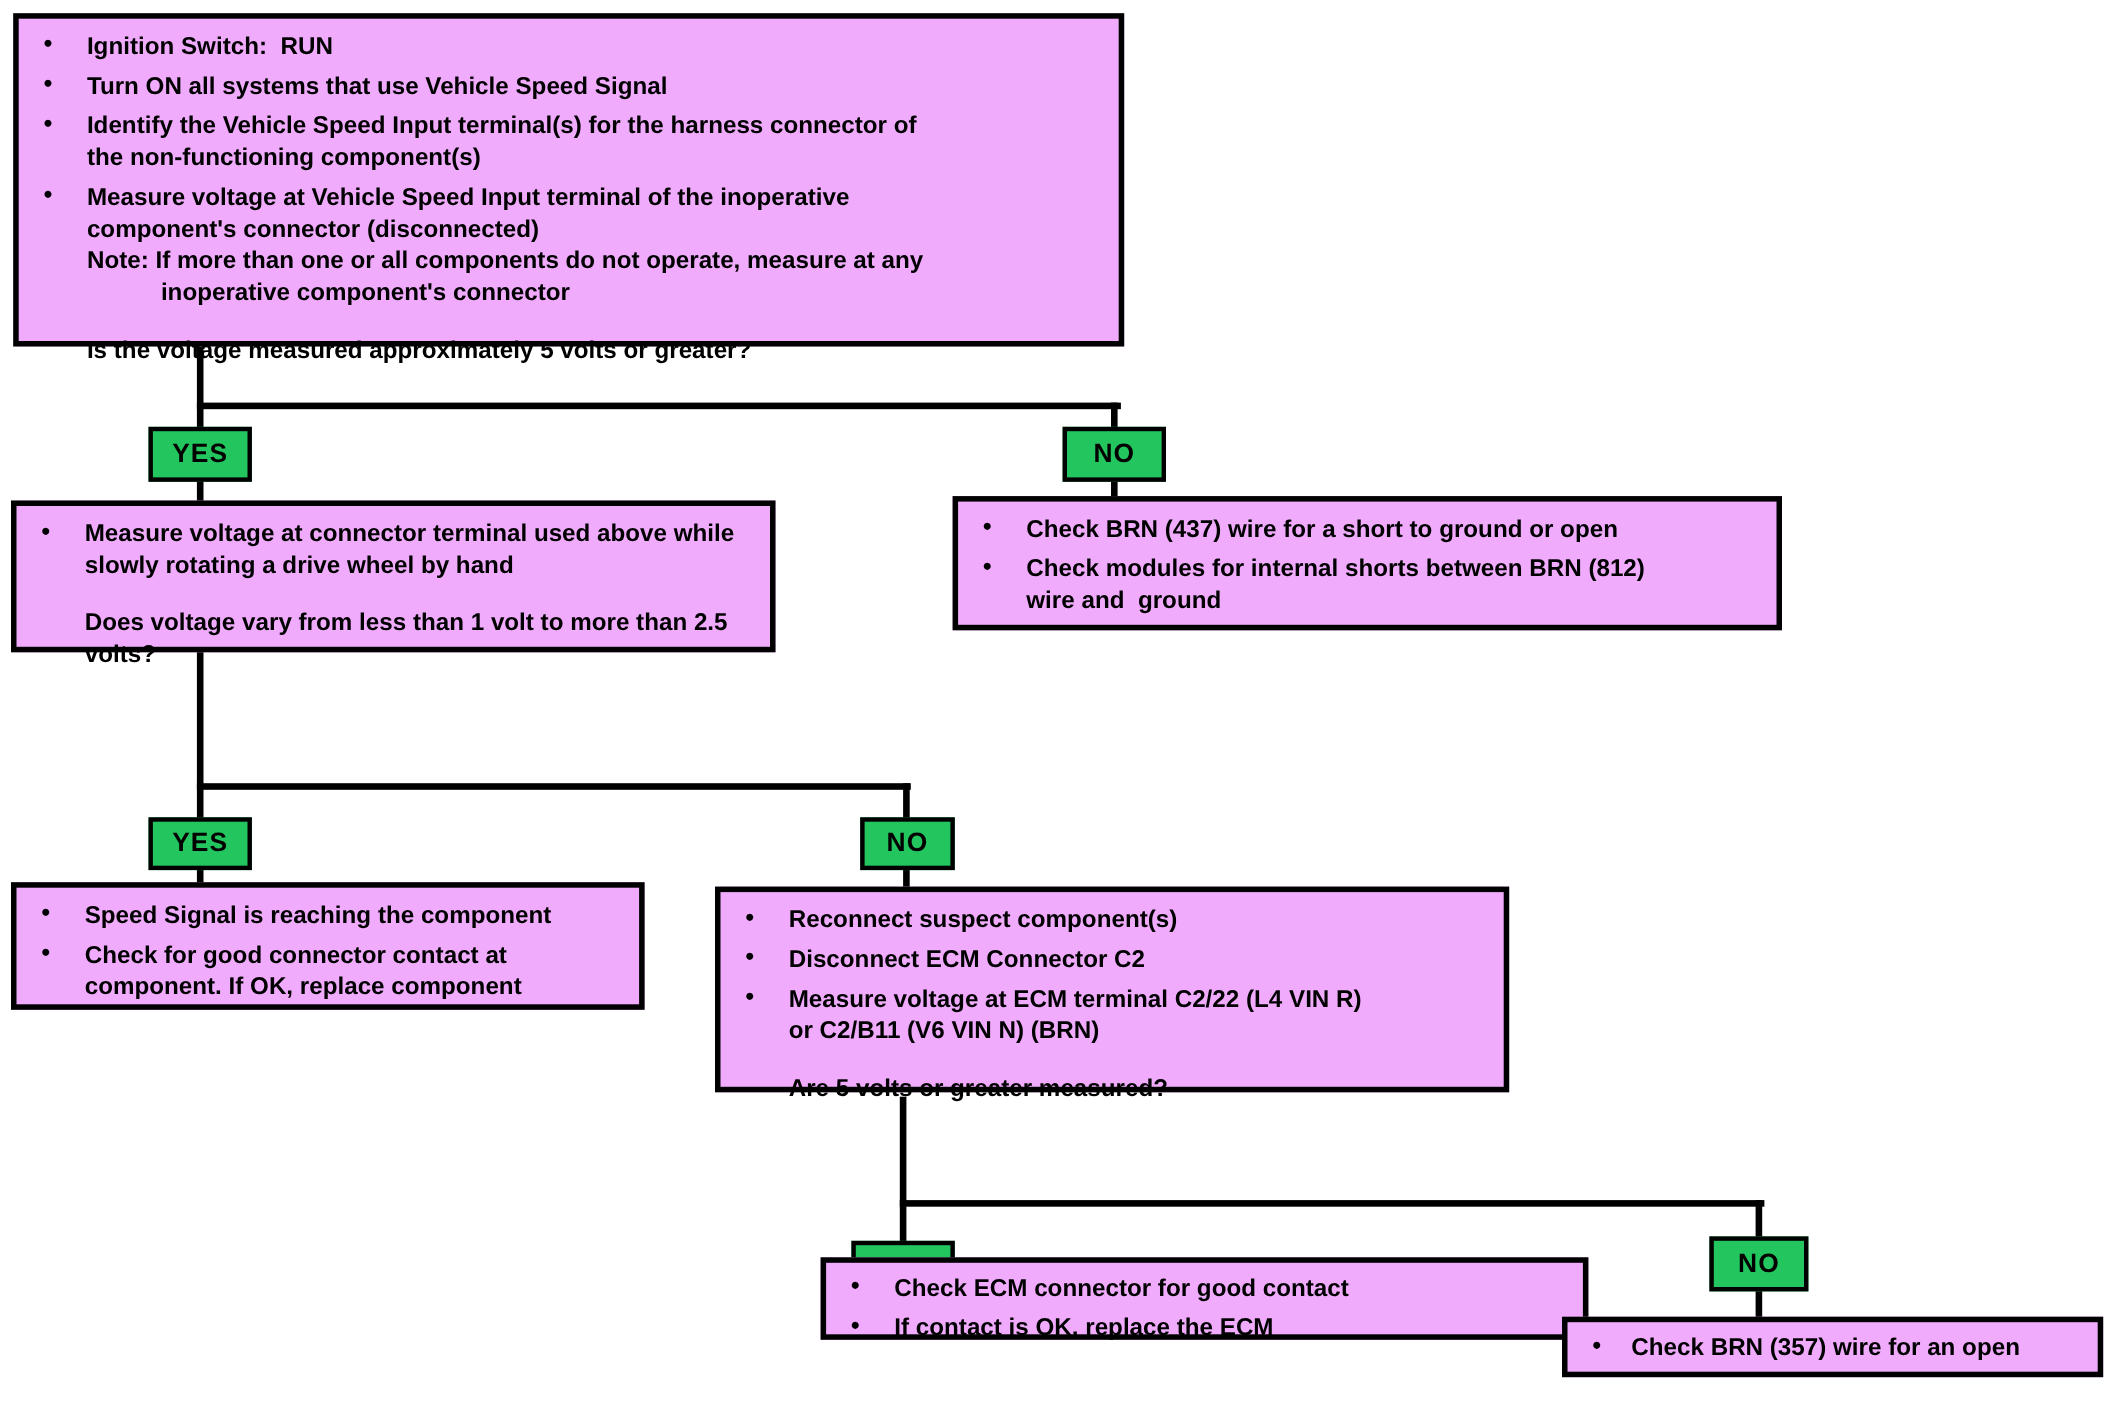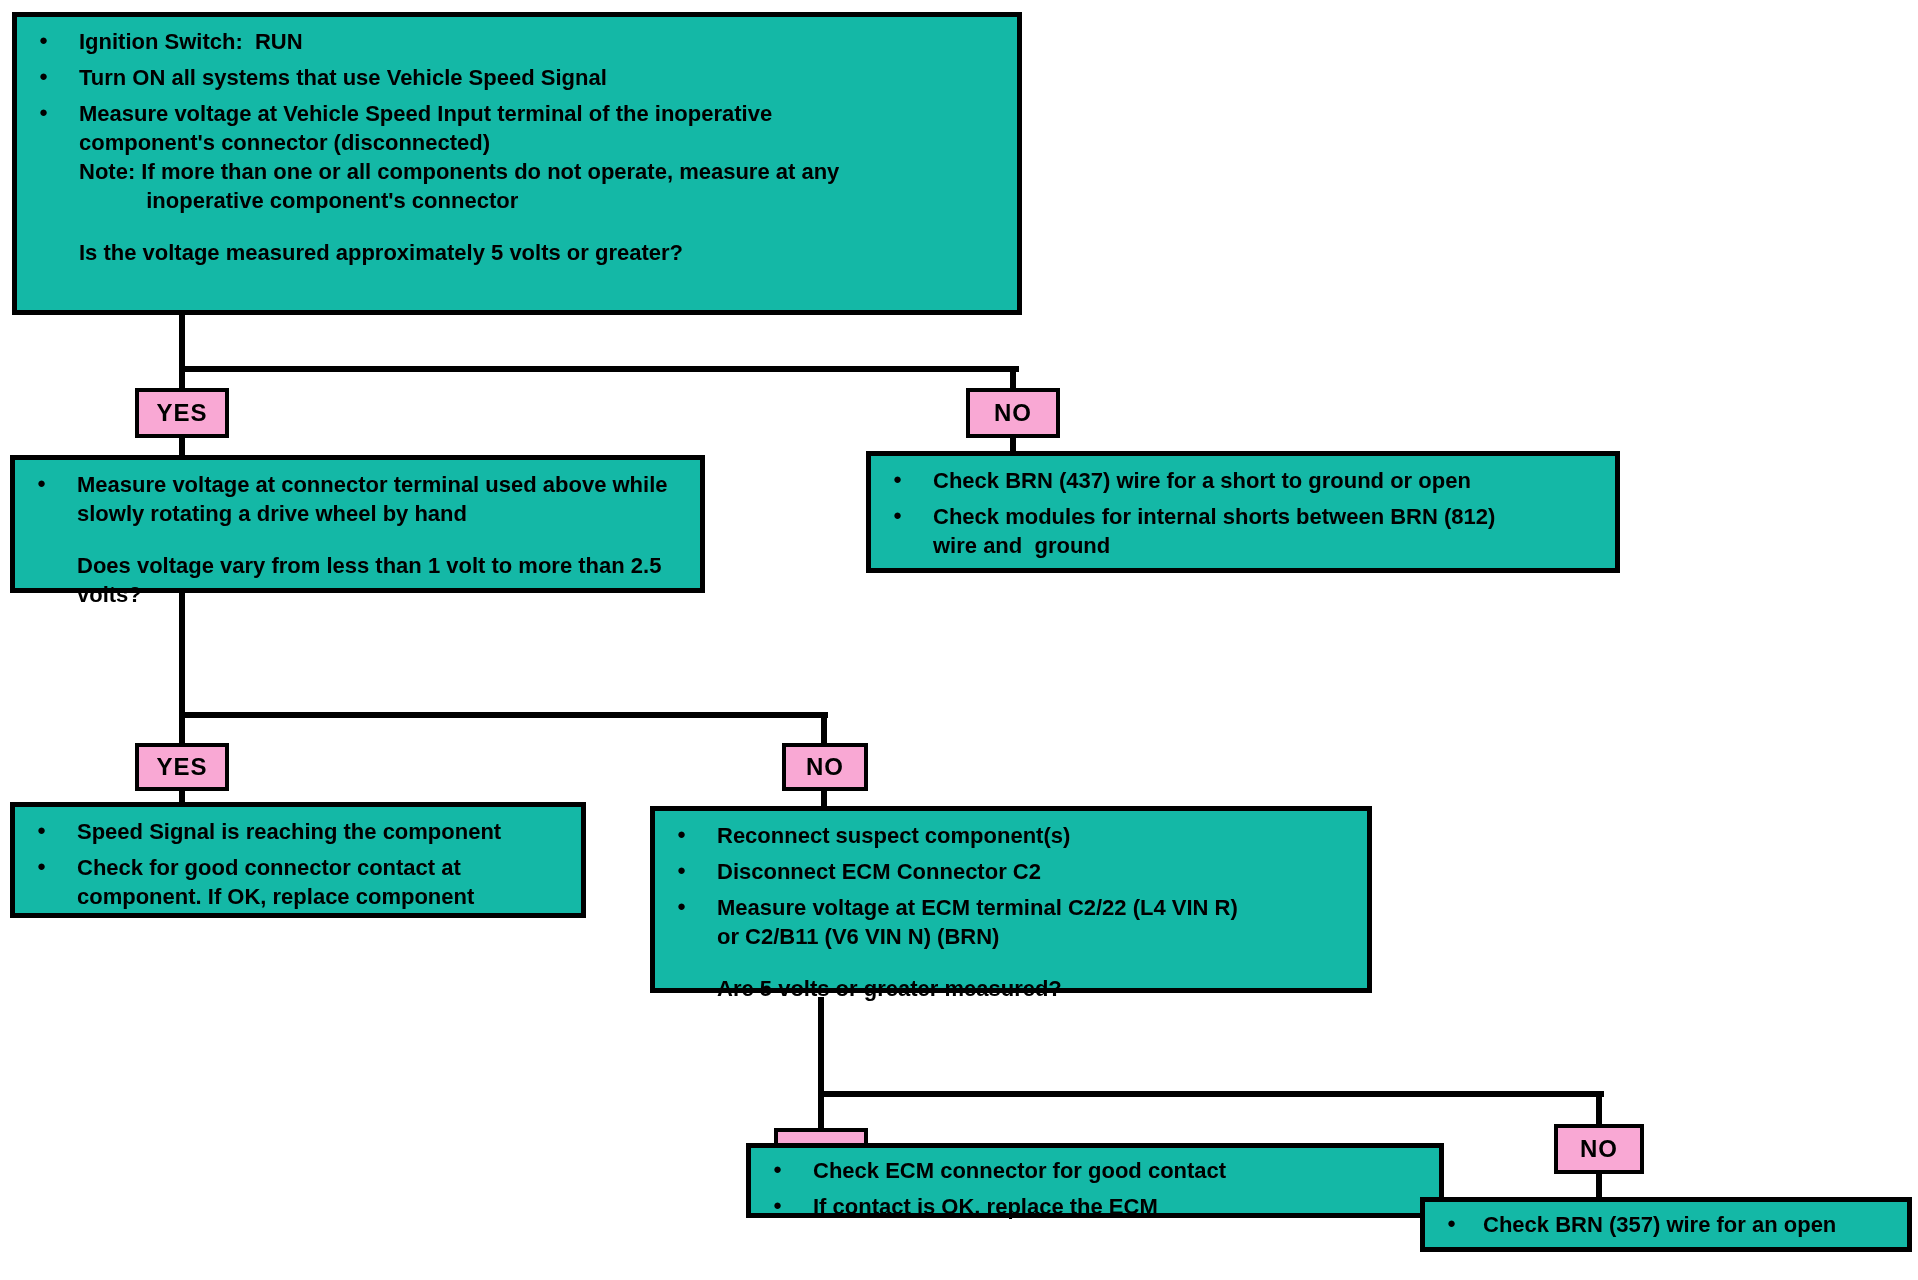--- a/index.html
+++ b/index.html
@@ -8,28 +8,28 @@
     width:1918px;height:1280px;
     background:#ffffff;
     font-family:"Liberation Sans","DejaVu Sans",sans-serif;
     font-weight:700;
     color:#000;
     overflow:hidden;
   }
   .node{
     position:absolute;
     border:5px solid #000;
-    background:#14b8a6;
+    background:#f0abfc;
     box-sizing:border-box;
     padding:10px 16px 6px 14px;
   }
   .tag{
     position:absolute;
     border:4px solid #000;
-    background:#f9a8d4;
+    background:#22c55e;
     box-sizing:border-box;
     display:flex;align-items:center;justify-content:center;
     font-size:24px;letter-spacing:1px;
   }
   .item{position:relative;padding-left:48px;margin-top:7px;}
   .item:first-child{margin-top:0;}
   .dot{
     position:absolute;left:8px;top:5px;
     font-size:15px;line-height:15px;
   }
@@ -64,20 +64,25 @@
   <div class="vl" style="left:1596px;top:1173px;width:6px;height:26px"></div>
 
   <div class="node" style="left:12px;top:12px;width:1010px;height:303px">
     <div class="item">
       <span class="dot"></span>
       <span class="txt">Ignition Switch:  RUN</span>
     </div>
     <div class="item">
       <span class="dot"></span>
       <span class="txt">Turn ON all systems that use Vehicle Speed Signal</span>
+    </div>
+    <div class="item">
+      <span class="dot"></span>
+      <span class="txt">Identify the Vehicle Speed Input terminal(s) for the harness connector of
+the non-functioning component(s)</span>
     </div>
     <div class="item">
       <span class="dot"></span>
       <span class="txt">Measure voltage at Vehicle Speed Input terminal of the inoperative
 component's connector (disconnected)
 Note: If more than one or all components do not operate, measure at any
            inoperative component's connector</span>
     </div>
     <div class="q">
       <span class="txt">Is the voltage measured approximately 5 volts or greater?</span>

